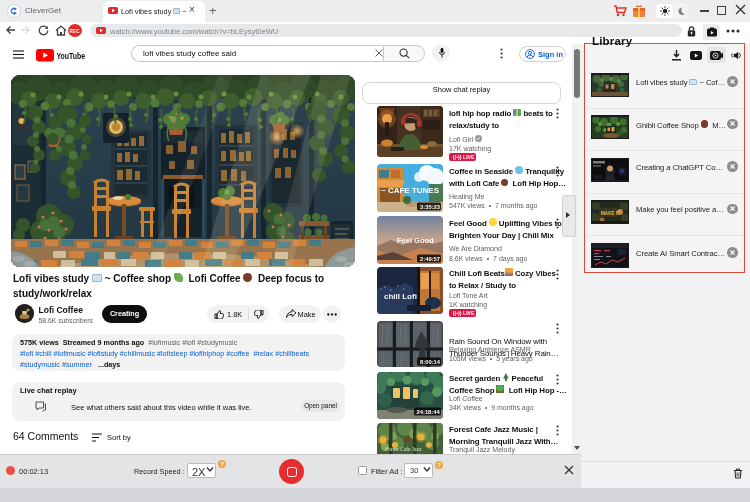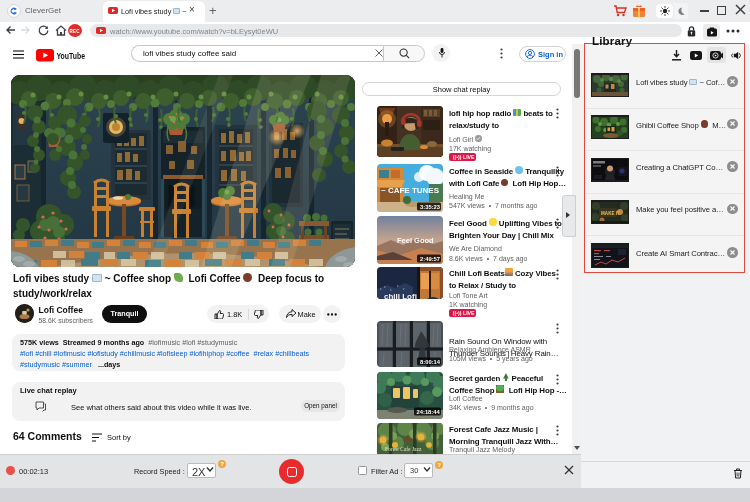--- a/index.html
+++ b/index.html
@@ -745,21 +745,21 @@
 <div class="a" style="left:15px;top:304px;width:19px;height:19px;border-radius:50%;background:#2c2620;overflow:hidden">
 <svg width="19" height="19" viewBox="0 0 19 19">
       <circle cx="9.5" cy="9.5" r="9.5" fill="#23201b"></circle>
       <ellipse cx="9.5" cy="12.5" rx="5" ry="2.6" fill="#a87c42"></ellipse>
       <rect x="7.2" y="7" width="4.6" height="3.6" rx="0.8" fill="#d9c89a"></rect>
       <circle cx="13" cy="6" r="1.6" fill="#b8944e"></circle>
     </svg>
 </div>
 <div class="a" style="left:38.5px;top:305px;font-size:8.5px;font-weight:bold">Lofi Coffee</div>
 <div class="a" style="left:38.5px;top:316.5px;font-size:6.8px;color:#606060">58.6K subscribers</div>
-<div class="a" style="left:102px;top:305px;width:45px;height:18px;background:#0f0f0f;border-radius:9px;color:#fff;font-size:7.2px;font-weight:bold;text-align:center;line-height:18px">Tranquil</div>
+<div class="a" style="left:102px;top:305px;width:45px;height:18px;background:#0f0f0f;border-radius:9px;color:#fff;font-size:7.2px;font-weight:bold;text-align:center;line-height:18px">Creating</div>
 <div class="a" style="left:207px;top:305px;width:62px;height:18px;background:#f2f2f2;border-radius:9px"></div>
 <div class="a" style="left:214px;top:309.5px">
 <svg width="10" height="9" viewBox="0 0 10 9">
       <path d="M1 4h2v5H1zM3 4.5L5.5 0.5c0.8 0 1.3 0.6 1.1 1.4L6.2 3.5h2.3c0.8 0 1.3 0.7 1.1 1.4l-0.8 3C8.6 8.6 8.1 9 7.5 9H3z" fill="none" stroke="#0f0f0f" stroke-width="0.9"></path>
     </svg>
 </div>
 <div class="a" style="left:227px;top:310px;font-size:7.4px">1.8K</div>
 <div class="a" style="left:247.5px;top:308.5px;width:1px;height:11px;background:#d9d9d9"></div>
 <div class="a" style="left:254px;top:310px">
 <svg width="10" height="9" viewBox="0 0 10 9" style="transform:rotate(180deg)">
@@ -793,33 +793,33 @@
 <div class="a" style="left:20px;top:386px;font-size:7.5px;font-weight:bold">Live chat replay</div>
 <div class="a" style="left:35px;top:401px">
 <svg width="11" height="11" viewBox="0 0 11 11">
       <path d="M1 1h7.5v6H4L2 9V7H1z" fill="none" stroke="#3c3c3c" stroke-width="0.9"></path>
       <path d="M9.5 3H10.5v6H9L7.5 10.5" fill="none" stroke="#3c3c3c" stroke-width="0.9"></path>
     </svg>
 </div>
 <div class="a" style="left:71px;top:403px;font-size:7.5px;color:#0f0f0f">See what others said about this video while it was live.</div>
 <div class="a" style="left:301px;top:400px;width:39px;height:12px;background:#e7e7e7;border-radius:6px;font-size:6.3px;text-align:center;line-height:12px;color:#0f0f0f">Open panel</div>
 
-<div class="a" style="left:13px;top:430px;font-size:10.5px;font-weight:bold">64 Comments</div>
+<div class="a" style="left:13px;top:430px;font-size:10.5px;font-weight:normal">64 Comments</div>
 <div class="a" style="left:92px;top:433px">
 <svg width="11" height="9" viewBox="0 0 11 9">
       <g stroke="#0f0f0f" stroke-width="1">
         <line x1="0" y1="1" x2="10" y2="1"></line>
         <line x1="0" y1="4.5" x2="7" y2="4.5"></line>
         <line x1="0" y1="8" x2="4" y2="8"></line>
       </g>
     </svg>
 </div>
 <div class="a" style="left:107px;top:433px;font-size:7.5px;font-weight:normal">Sort by</div>
 
-<div class="a" style="left:362px;top:82px;width:199px;height:14px;border:1px solid #d5d5d5;border-radius:7.5px;font-size:7.5px;text-align:center;line-height:13px;color:#0f0f0f">Show chat replay</div>
+<div class="a" style="left:362px;top:82px;width:199px;height:22px;border:1px solid #d5d5d5;border-radius:7.5px;font-size:7.5px;text-align:center;line-height:13px;color:#0f0f0f">Show chat replay</div>
 
 <div class="a" style="left:377px;top:106px;width:66px;height:51px;border-radius:4px;overflow:hidden">
 <svg width="66" height="51" viewBox="0 0 66 51">
       <rect width="66" height="51" fill="#453122"></rect>
       <rect x="0" y="0" width="20" height="51" fill="#332317"></rect>
       <rect x="44" y="0" width="22" height="51" fill="#3b2a1c"></rect>
       <rect x="46" y="3" width="17" height="8" fill="#57402a"></rect>
       <g fill="#7a5a38">
         <rect x="47" y="4" width="3" height="6"></rect>
         <rect x="52" y="4" width="3" height="6"></rect>
@@ -917,21 +917,21 @@
 <div class="a" style="left:556px;top:218px">
     <svg width="3" height="11" viewBox="0 0 3 11" style="display:block">
       <g fill="#3c3c3c">
         <circle cx="1.5" cy="1.5" r="1.1"></circle>
         <circle cx="1.5" cy="5.5" r="1.1"></circle>
         <circle cx="1.5" cy="9.5" r="1.1"></circle>
       </g>
     </svg>
   </div>
 
-<div class="a" style="left:377px;top:267px;width:66px;height:32px;border-radius:4px;overflow:hidden">
+<div class="a" style="left:377px;top:267px;width:66px;height:47px;border-radius:4px;overflow:hidden">
 <svg width="66" height="48" viewBox="0 0 66 48">
       <rect width="66" height="48" fill="#1b2740"></rect>
       <path d="M0 22l10-4 8 3 10-5 8 4v28H0z" fill="#2a3a5c"></path>
       <g fill="#8fa8d8" opacity="0.5">
         <rect x="3" y="21" width="1.4" height="2"></rect>
         <rect x="7" y="19" width="1.4" height="2"></rect>
         <rect x="13" y="22" width="1.4" height="2"></rect>
         <rect x="20" y="18" width="1.4" height="2"></rect>
         <rect x="26" y="21" width="1.4" height="2"></rect>
       </g>

